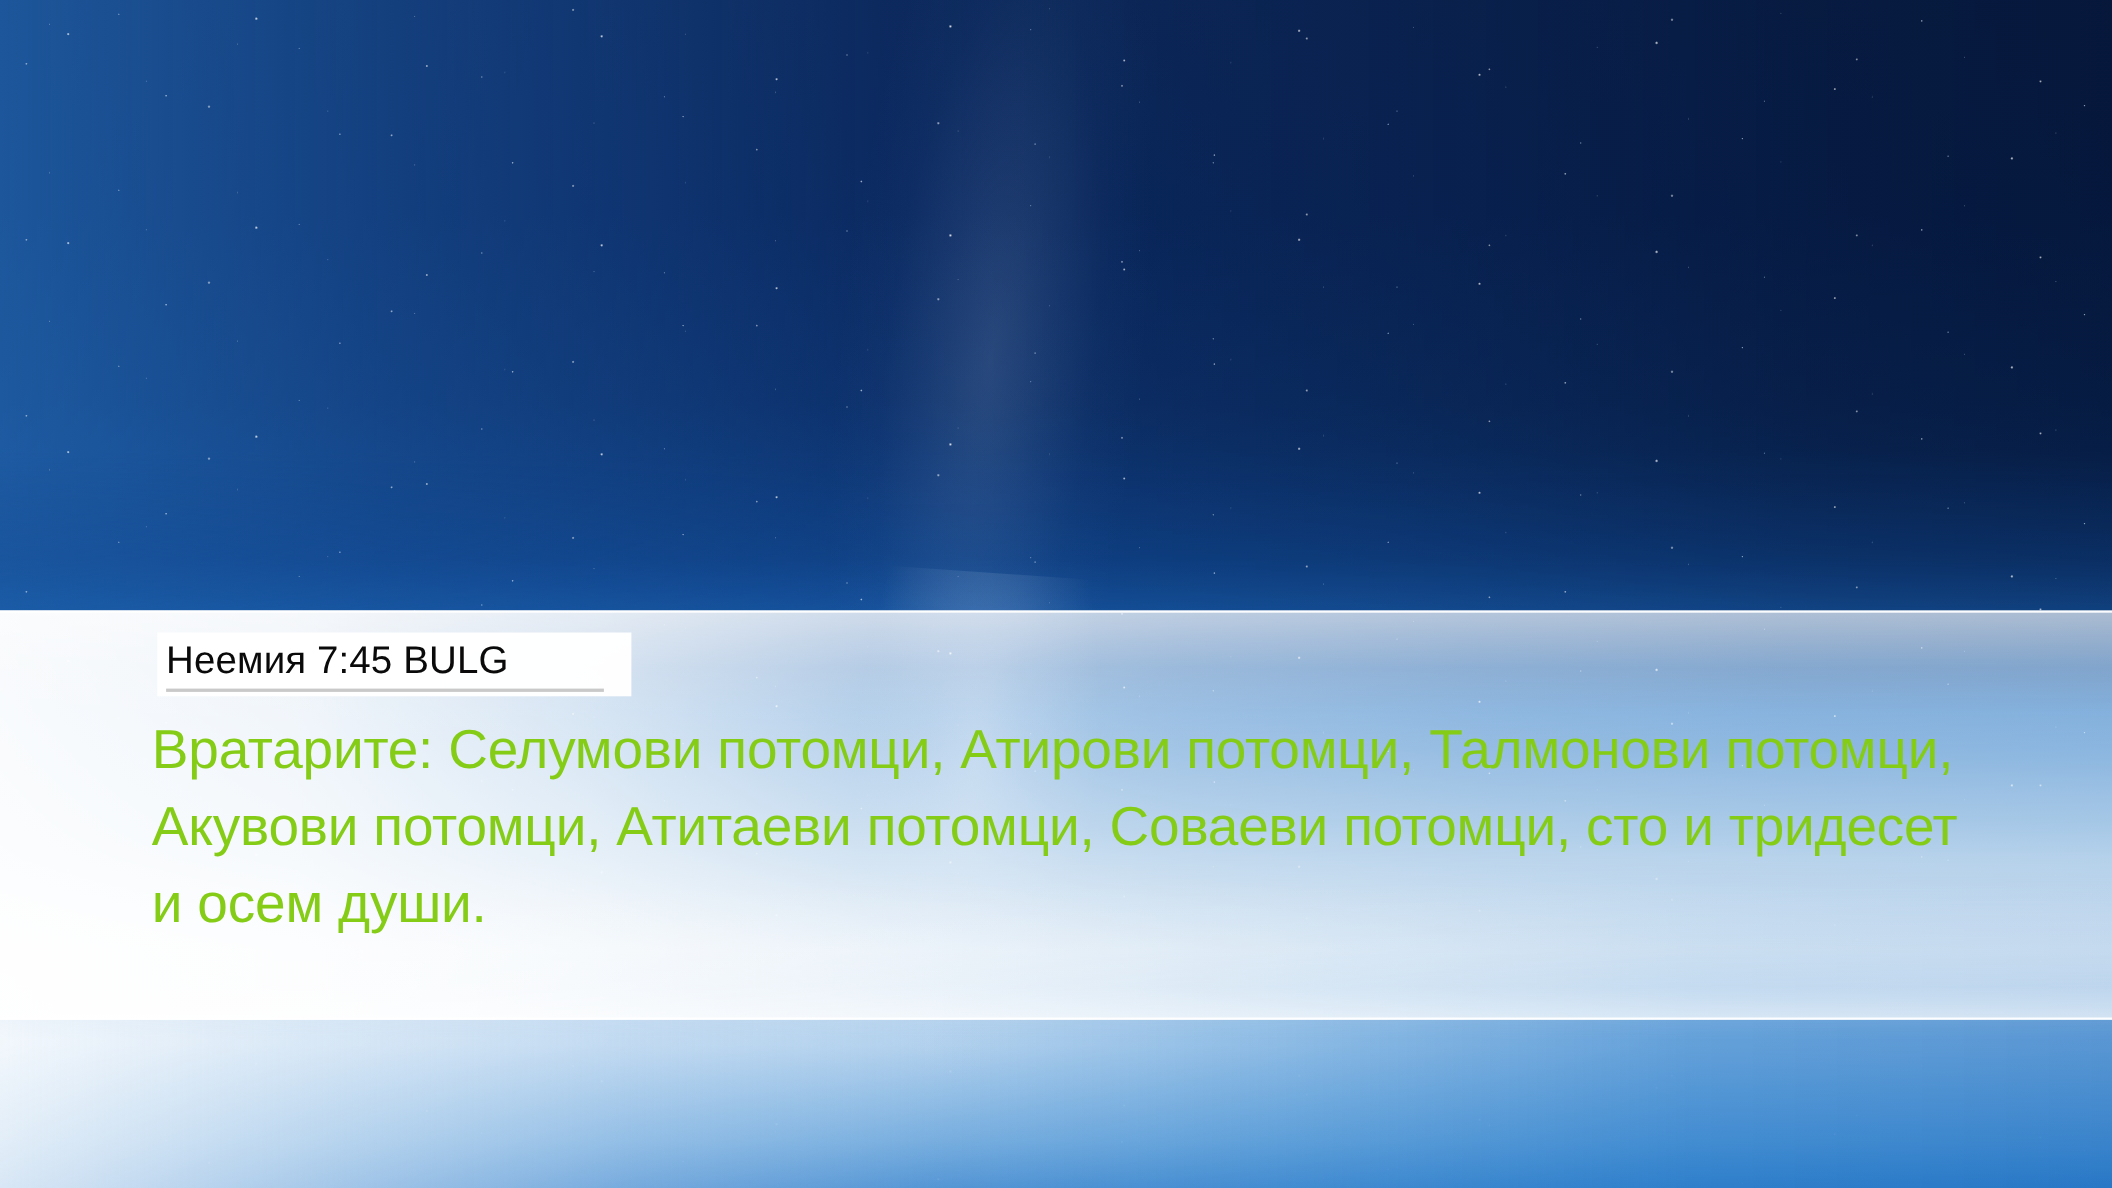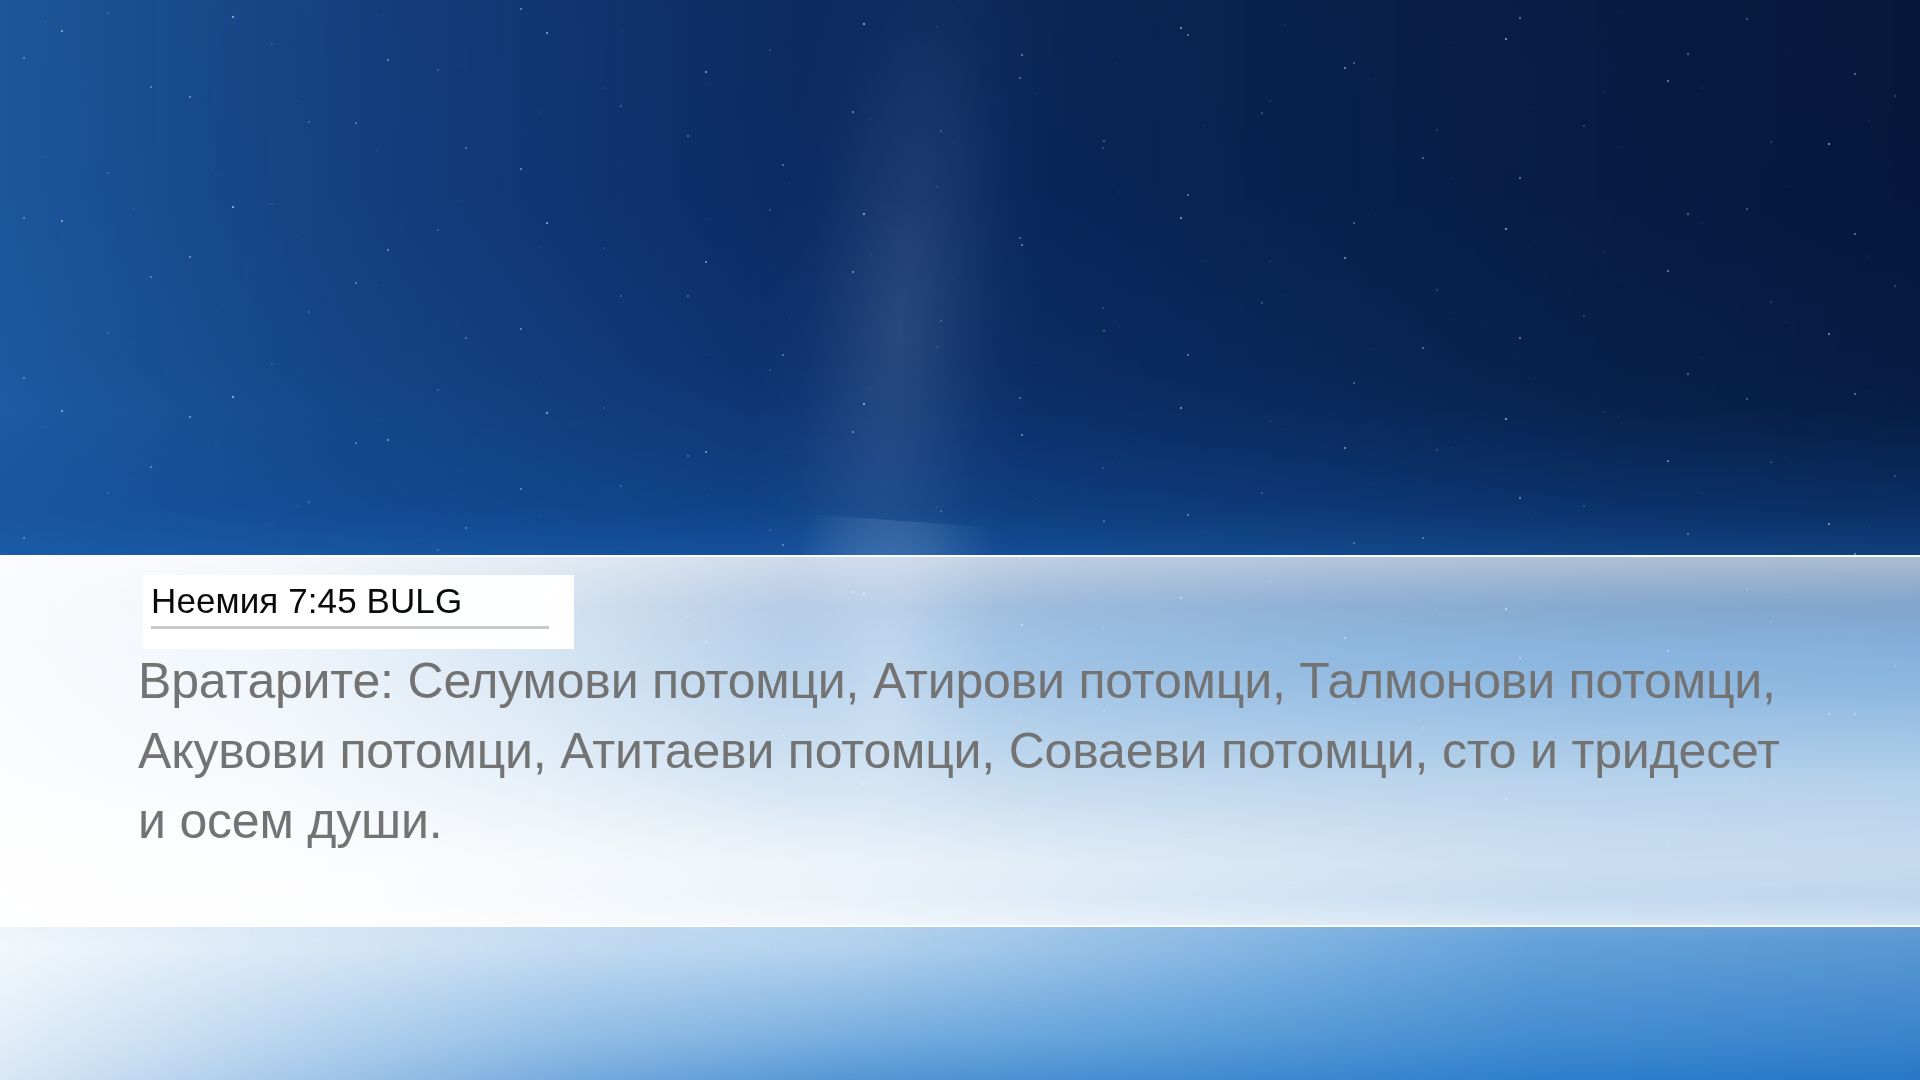--- a/index.html
+++ b/index.html
@@ -242,21 +242,21 @@
     left: 0; right: 0; top: 925px;
     height: 2px;
     background: rgba(255,255,255,0.92);
   }
 
   
   .ref-chip {
     position: absolute;
     left: 143px;
     top: 575px;
-    padding: 5px 25px 20px 8px;
+    padding: 5px 25px 4px 8px;
     background: rgba(255,255,255,0.97);
     display: inline-block;
     box-sizing: border-box;
   }
   .ref-text {
     display: block;
     font-size: 35px;
     line-height: 42px;
     letter-spacing: 0.1px;
     color: #0a0a0a;
@@ -272,21 +272,21 @@
   }
 
   
   .verse-text {
     position: absolute;
     left: 138px;
     top: 646px;
     width: 1660px;
     font-size: 50px;
     line-height: 70px;
-    color: #737373;
+    color: #84cc16;
     font-weight: 400;
     letter-spacing: -0.2px;
     white-space: pre-line;
   }
 </style>
 </head>
 <body>
 
 <div id="stage">
 

